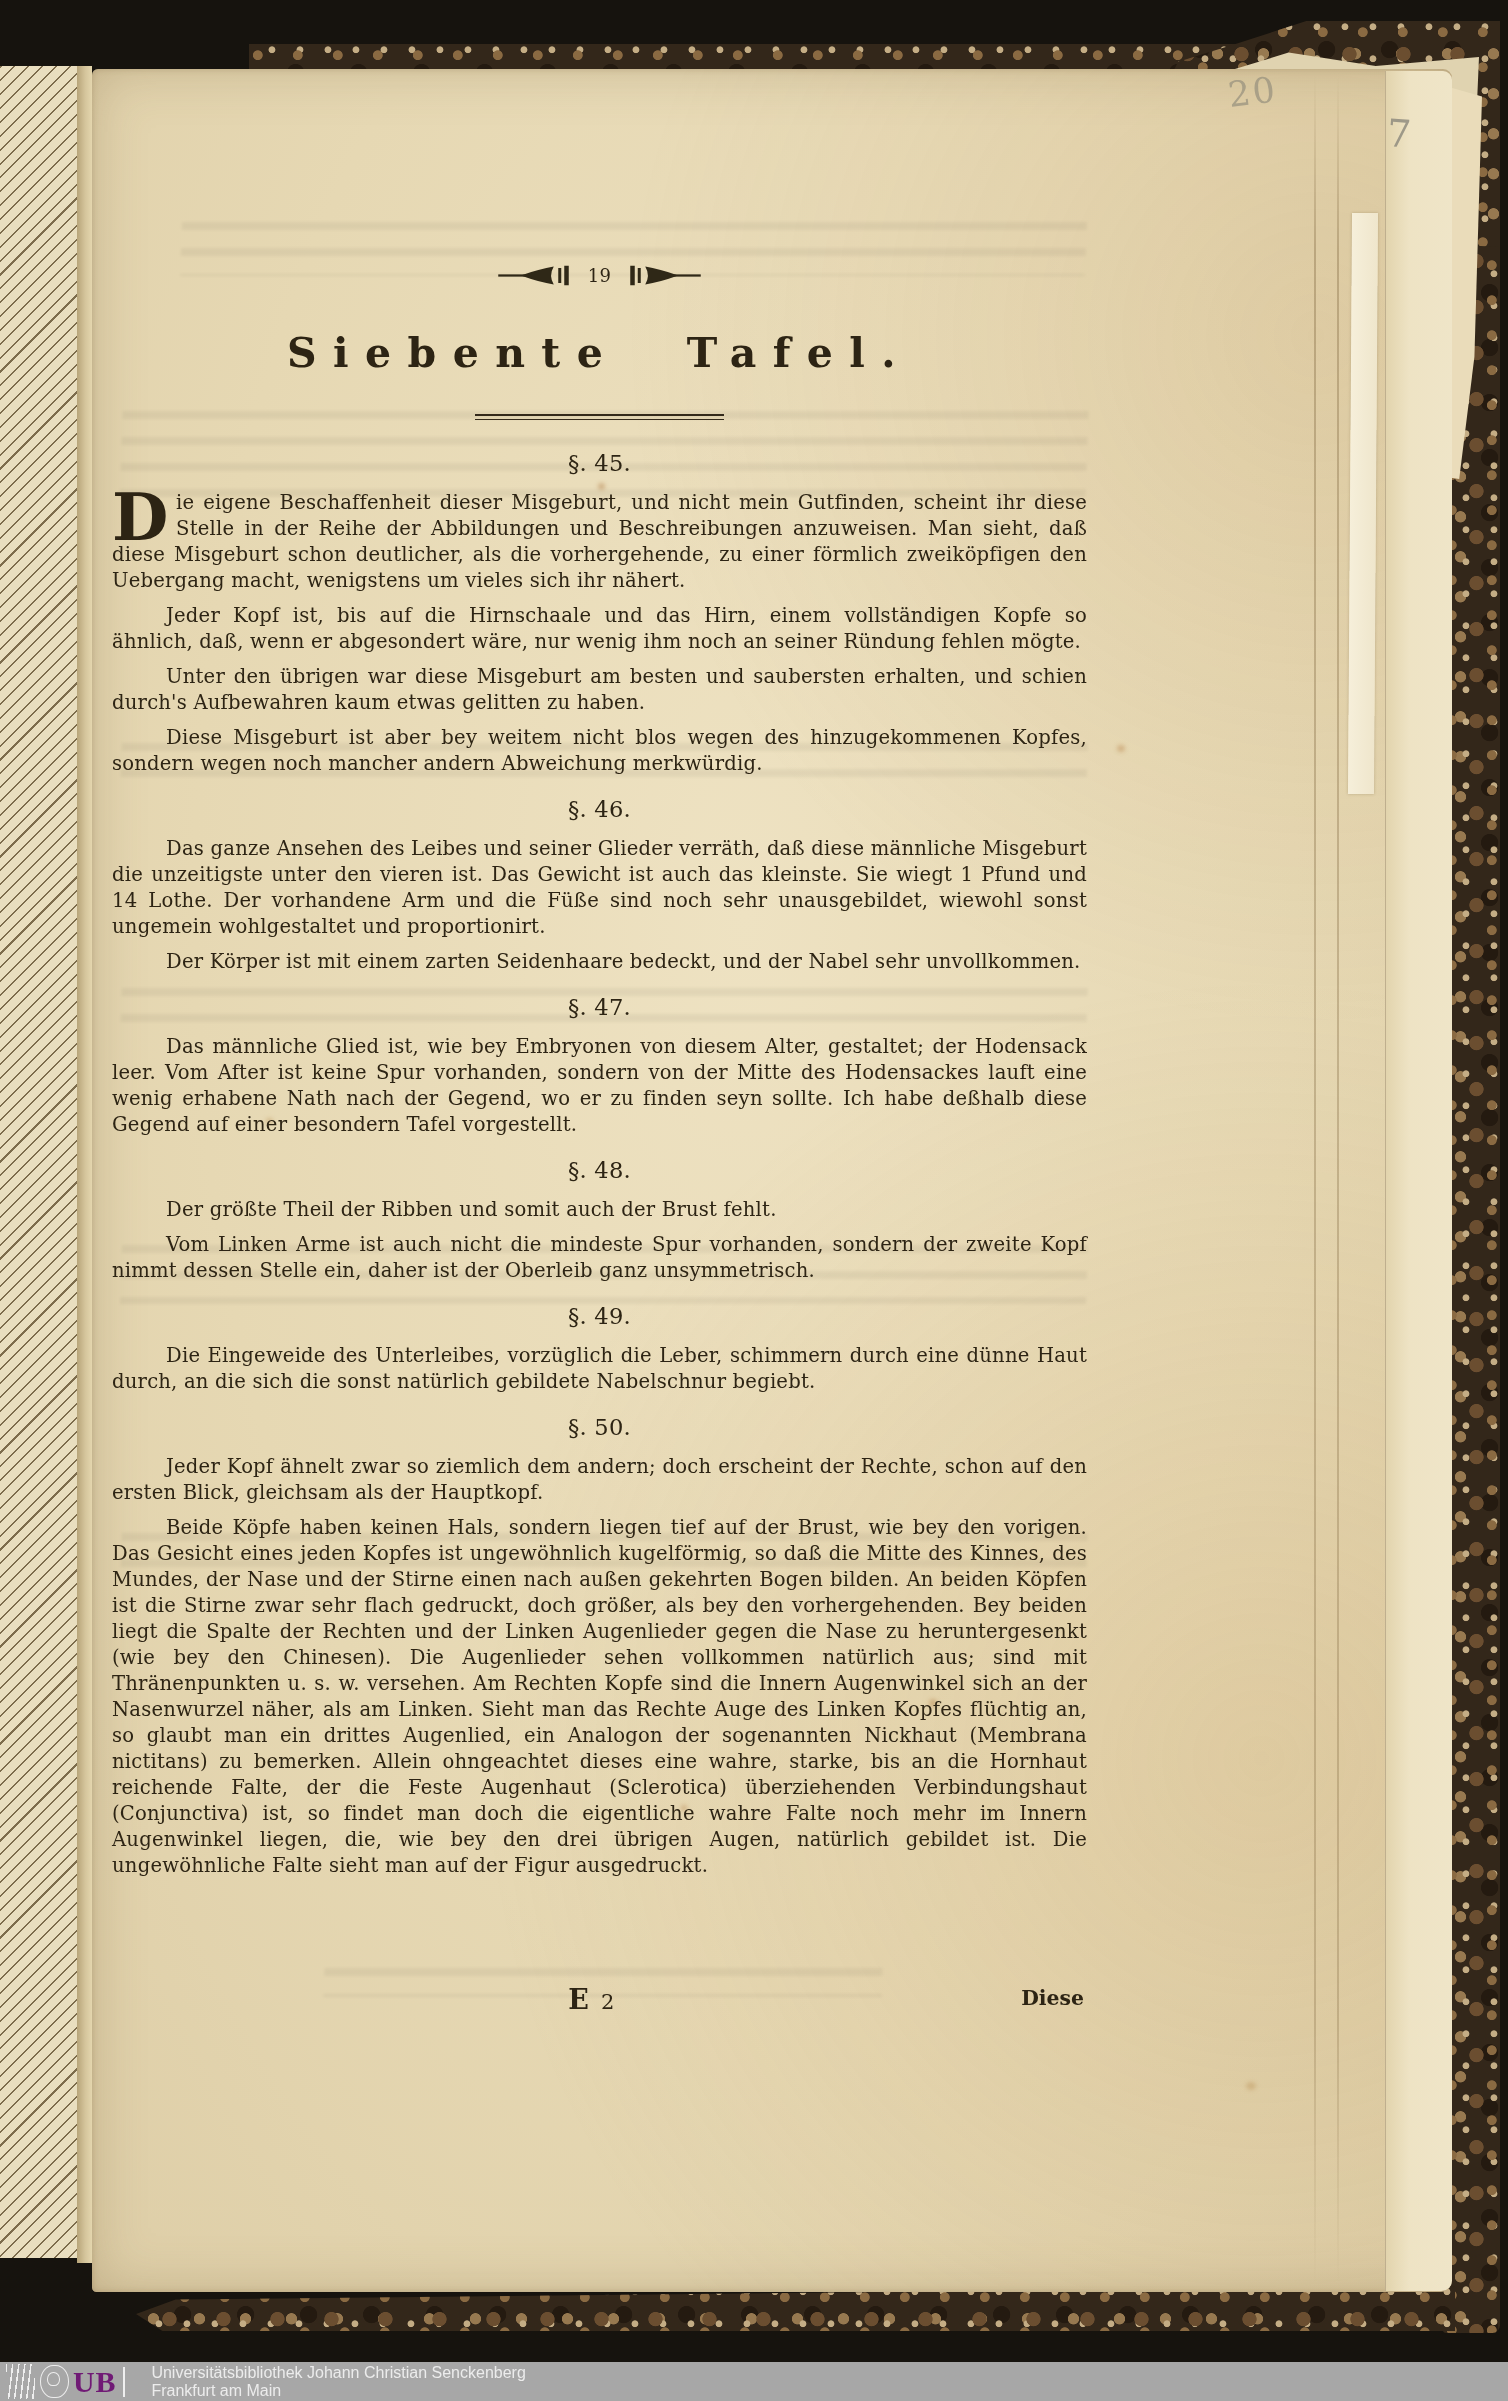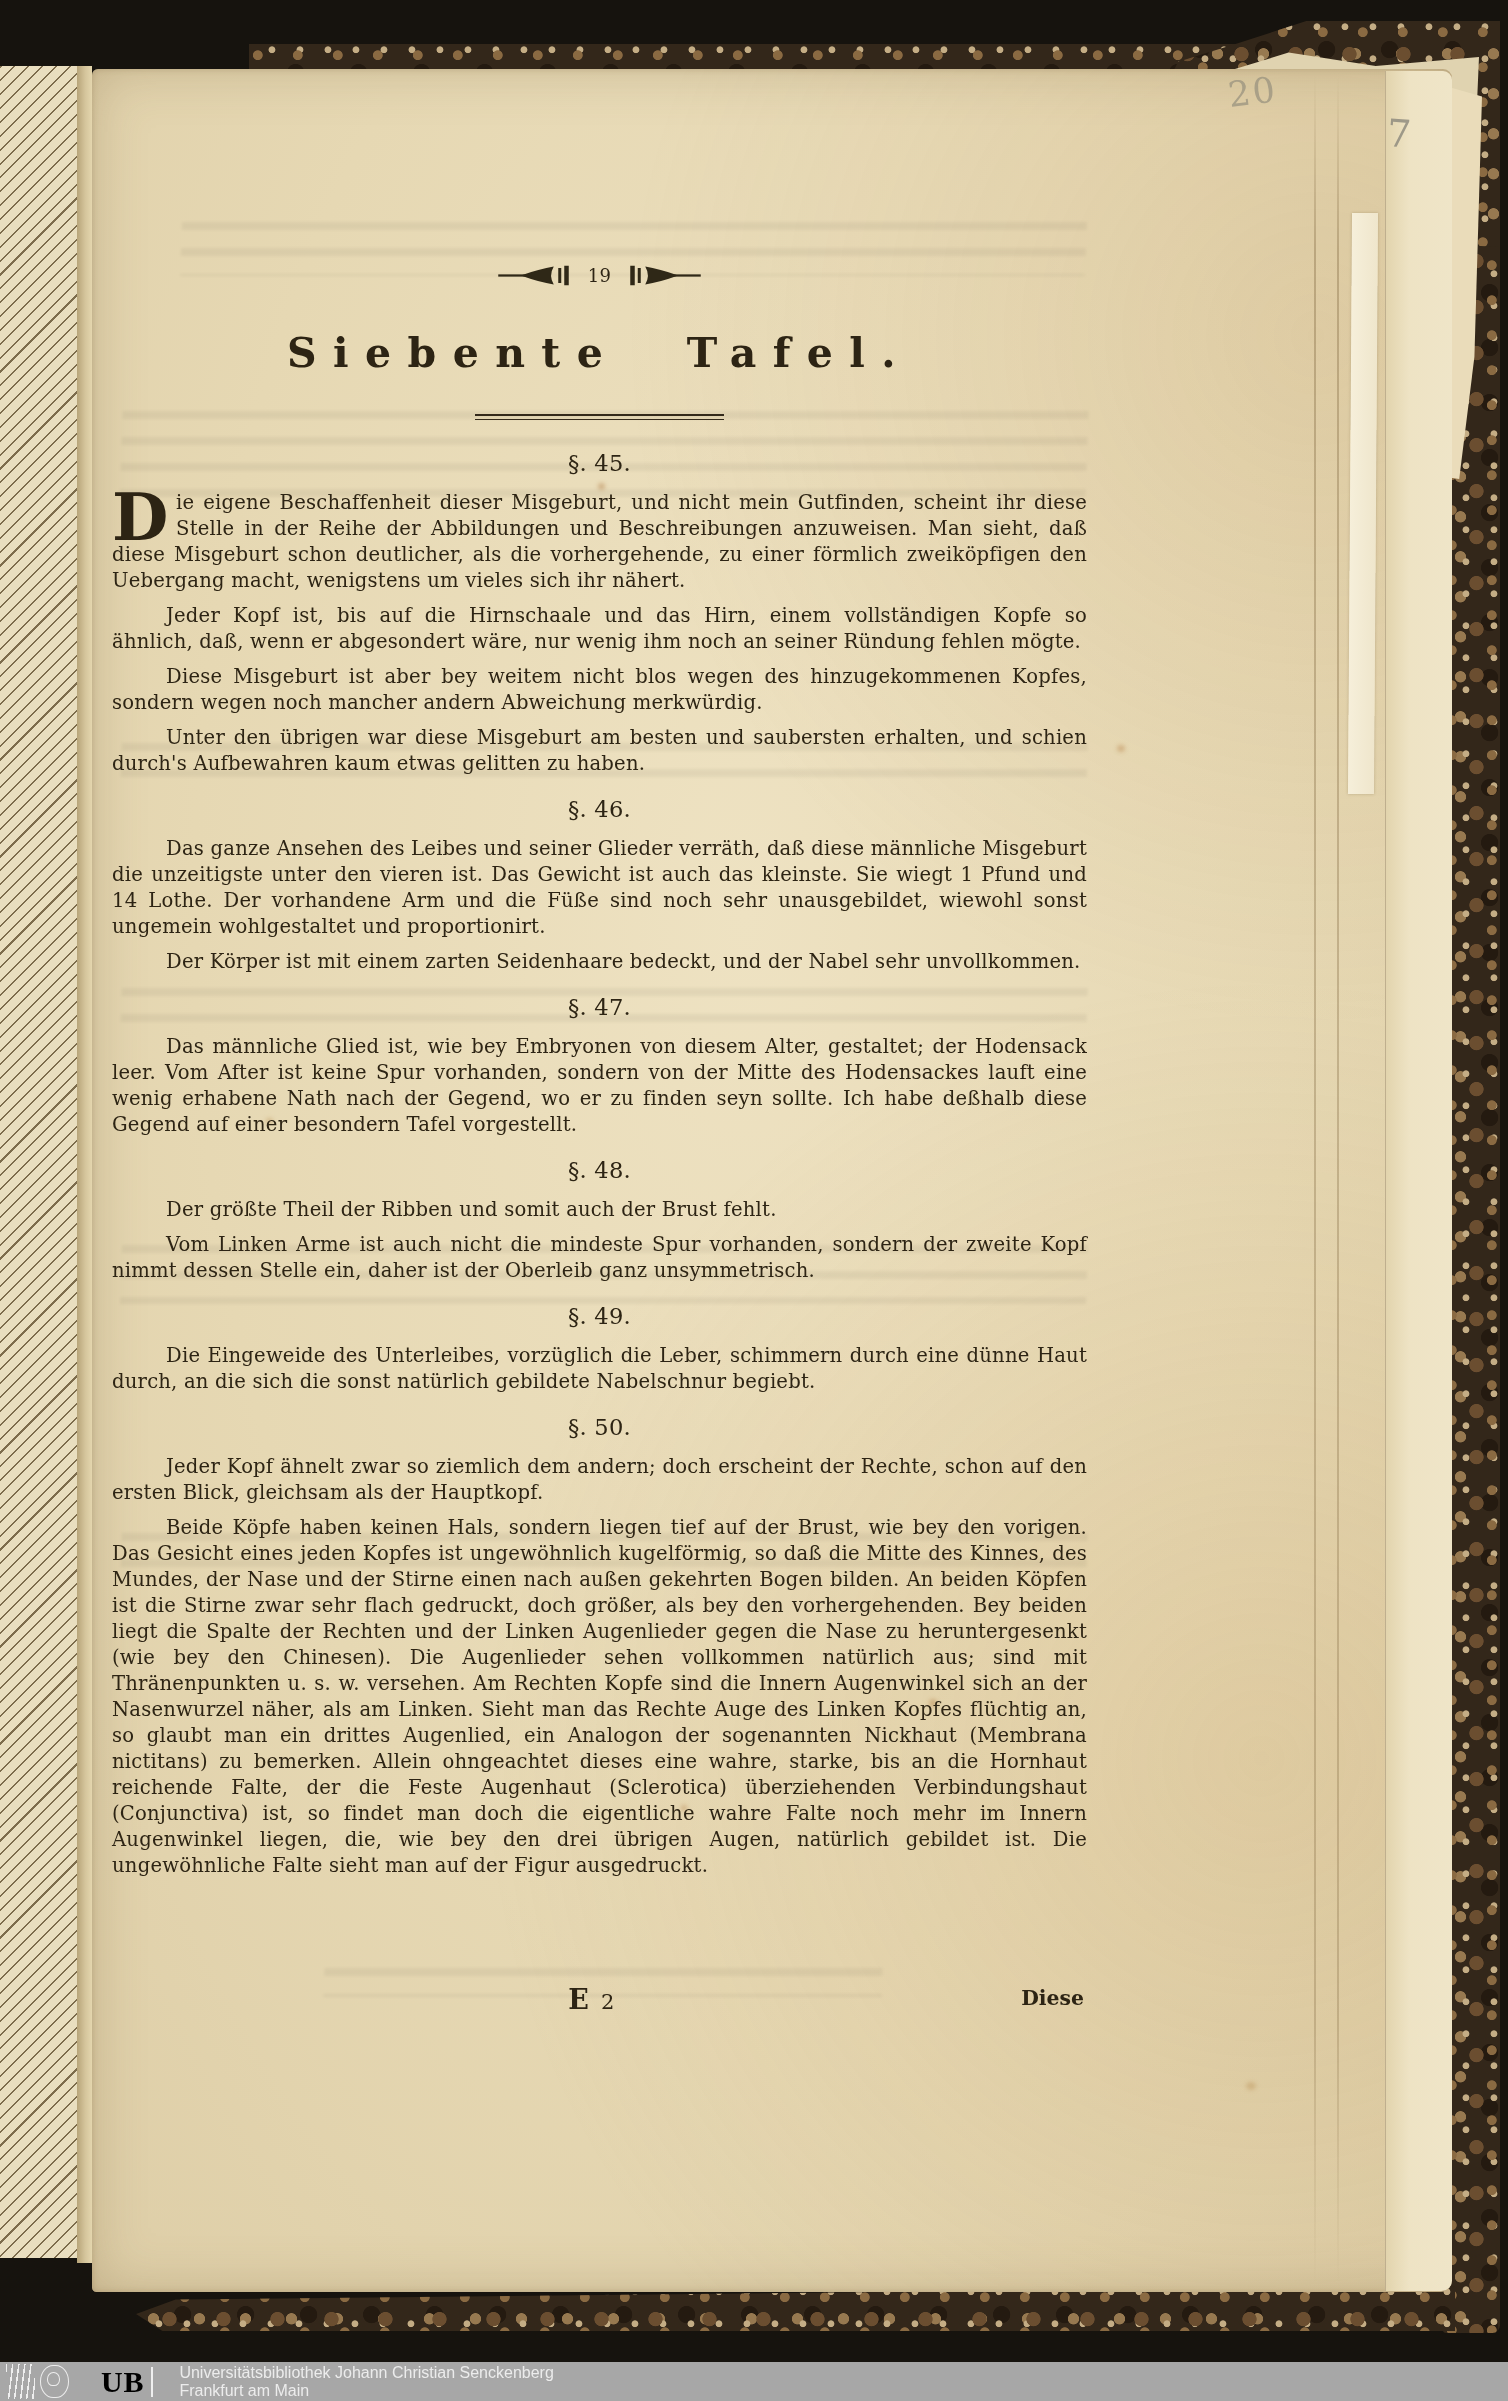--- a/index.html
+++ b/index.html
@@ -105,21 +105,21 @@
   .banner{position:absolute;left:0;top:2362px;width:1509px;height:39px;z-index:30;
     background:#a7a7a7;display:flex;align-items:center;}
   .logo{display:flex;align-items:center;gap:4.5px;margin-left:6px;height:100%;}
   .logo-books{width:29px;height:35px;
     background:repeating-linear-gradient(97deg,#efefef 0 1.5px,transparent 1.5px 6px);}
   .logo-portrait{width:29px;height:33px;border:1.5px solid #ededed;border-radius:50%/55%;
     position:relative;box-sizing:border-box;}
   .logo-portrait::before{content:"";position:absolute;left:6.8px;top:6px;width:10.6px;height:12px;
     border:1.5px solid #ededed;border-radius:50% 50% 45% 45%;}
   .logo-ub{font-family:"Liberation Serif",serif;font-weight:bold;font-size:30px;
-    color:#000000;letter-spacing:0.8px;margin-left:28px;}
+    color:#701a75;letter-spacing:0.8px;}
   .logo-bar{width:2.3px;height:30px;background:#efefef;margin-left:2.3px;}
   .banner-text{margin-left:26px;font-family:"Liberation Sans",sans-serif;
     font-size:16px;line-height:18px;color:#ececec;}
 </style>
 </head>
 <body>
 
 <div class="marble marble-top"></div>
 <div class="marble marble-right"></div>
 <div class="marble marble-bottom"></div>
@@ -165,22 +165,22 @@
       <rect x="80" y="4" width="4" height="20"></rect>
       <rect x="88" y="1" width="6" height="26"></rect>
     </svg>
   </div>
   <h1 class="title">Siebente Tafel.</h1>
   <div class="rule"></div>
   <div>
       <div class="sec-head">§.  45.</div>
       <p class="para first"><span class="drop">D</span>ie eigene Beschaffenheit dieser Misgeburt, und nicht mein Gutfinden, scheint ihr diese Stelle in der Reihe der Abbildungen und Beschreibungen anzuweisen. Man sieht, daß diese Misgeburt schon deutlicher, als die vorhergehende, zu einer förmlich zweiköpfigen den Uebergang macht, wenigstens um vieles sich ihr nähert.</p>
       <p class="para">Jeder Kopf ist, bis auf die Hirnschaale und das Hirn, einem vollständigen Kopfe so ähnlich, daß, wenn er abgesondert wäre, nur wenig ihm noch an seiner Ründung fehlen mögte.</p>
+      <p class="para">Unter den übrigen war diese Misgeburt am besten und saubersten erhalten, und schien durch's Aufbewahren kaum etwas gelitten zu haben.</p>
       <p class="para">Diese Misgeburt ist aber bey weitem nicht blos wegen des hinzugekommenen Kopfes, sondern wegen noch mancher andern Abweichung merkwürdig.</p>
-      <p class="para">Unter den übrigen war diese Misgeburt am besten und saubersten erhalten, und schien durch's Aufbewahren kaum etwas gelitten zu haben.</p>
       <div class="sec-head">§.  46.</div>
       <p class="para">Das ganze Ansehen des Leibes und seiner Glieder verräth, daß diese männliche Misgeburt die unzeitigste unter den vieren ist. Das Gewicht ist auch das kleinste. Sie wiegt 1 Pfund und 14 Lothe. Der vorhandene Arm und die Füße sind noch sehr unausgebildet, wiewohl sonst ungemein wohlgestaltet und proportionirt.</p>
       <p class="para">Der Körper ist mit einem zarten Seidenhaare bedeckt, und der Nabel sehr unvollkommen.</p>
       <div class="sec-head">§.  47.</div>
       <p class="para">Das männliche Glied ist, wie bey Embryonen von diesem Alter, gestaltet; der Hodensack leer. Vom After ist keine Spur vorhanden, sondern von der Mitte des Hodensackes lauft eine wenig erhabene Nath nach der Gegend, wo er zu finden seyn sollte. Ich habe deßhalb diese Gegend auf einer besondern Tafel vorgestellt.</p>
       <div class="sec-head">§.  48.</div>
       <p class="para">Der größte Theil der Ribben und somit auch der Brust fehlt.</p>
       <p class="para">Vom Linken Arme ist auch nicht die mindeste Spur vorhanden, sondern der zweite Kopf nimmt dessen Stelle ein, daher ist der Oberleib ganz unsymmetrisch.</p>
       <div class="sec-head">§.  49.</div>
       <p class="para">Die Eingeweide des Unterleibes, vorzüglich die Leber, schimmern durch eine dünne Haut durch, an die sich die sonst natürlich gebildete Nabelschnur begiebt.</p>

